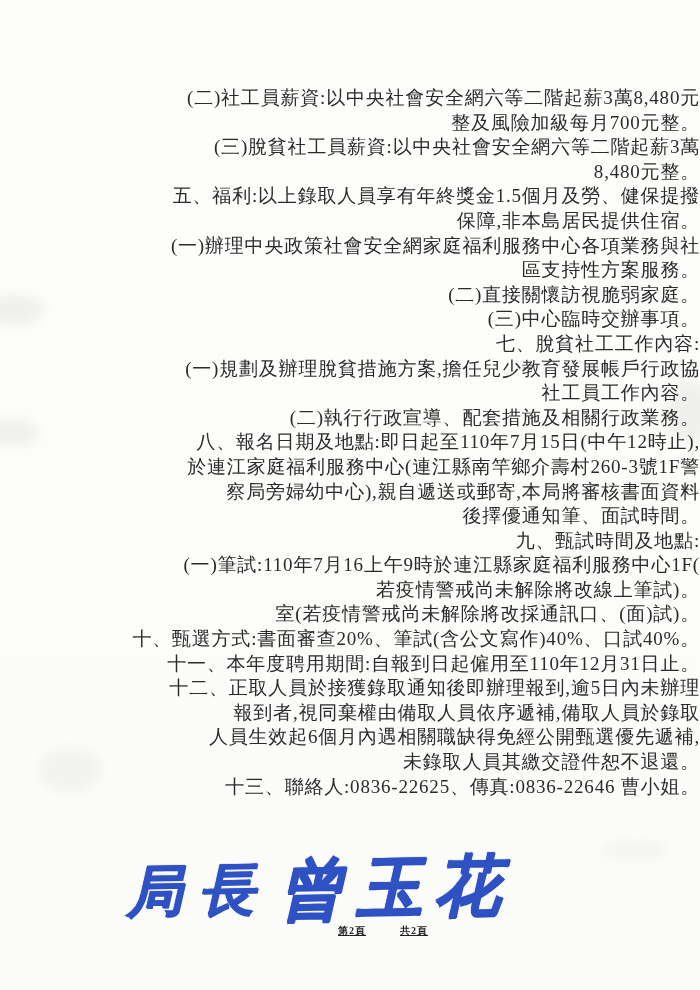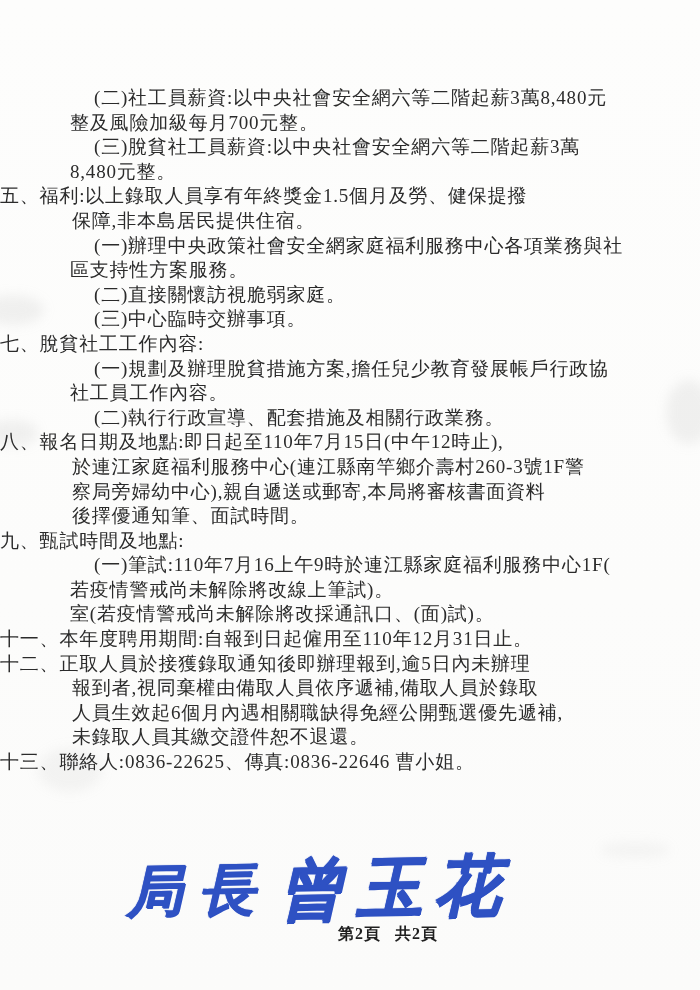--- a/index.html
+++ b/index.html
@@ -22,20 +22,21 @@
     left: 0;
     width: 700px;
     color: #2b2b2b;
   }
   .line {
     font-size: 19px;
     line-height: 24.6px;
     letter-spacing: 0.8px;
     white-space: nowrap;
     font-weight: 500;
+    text-align: right;
   }
   .line.l0     {  }
   .line.l1sub  { padding-left: 94px;  }
   .line.l1cont { padding-left: 72px; }
   .line.l2     { padding-left: 70px; }
 
   .signature {
     position: absolute;
     left: 126px;
     top: 856px;
@@ -59,26 +60,27 @@
     line-height: 1;
     margin-left: 8px;
     margin-bottom: -6px;
     text-shadow: 0 0 1px currentColor, 1px 1px 0 currentColor, 0 2px 0 currentColor;
     font-style: italic;
   }
   .page-footer {
     position: absolute;
     left: 338px;
     top: 924px;
-    font-size: 16px;
+    font-size: 10px;
     color: #1f1f1f;
     letter-spacing: 1px;
     display: flex;
-    gap: 14px;
+    gap: 34px;
     font-weight: bold;
+    text-decoration: underline;
   }
   .smudge {
     position: absolute;
     background: rgba(160,160,160,0.14);
     border-radius: 50%;
     filter: blur(6px);
     pointer-events: none;
   }
   .smudge.s1 { left: -18px; top: 295px; width: 62px; height: 30px; }
   .smudge.s2 { left: -14px; top: 420px; width: 52px; height: 26px; }
@@ -113,20 +115,21 @@
       <div class="line l2">社工員工作內容。</div>
       <div class="line l1sub">(二)執行行政宣導、配套措施及相關行政業務。</div>
       <div class="line l0">八、報名日期及地點:即日起至110年7月15日(中午12時止),</div>
       <div class="line l1cont">於連江家庭福利服務中心(連江縣南竿鄉介壽村260-3號1F警</div>
       <div class="line l1cont">察局旁婦幼中心),親自遞送或郵寄,本局將審核書面資料</div>
       <div class="line l1cont">後擇優通知筆、面試時間。</div>
       <div class="line l0">九、甄試時間及地點:</div>
       <div class="line l1sub">(一)筆試:110年7月16上午9時於連江縣家庭福利服務中心1F(</div>
       <div class="line l2">若疫情警戒尚未解除將改線上筆試)。</div>
       <div class="line l2">室(若疫情警戒尚未解除將改採通訊口、(面)試)。</div>
+      <div class="line l0">十、甄選方式:書面審查20%、筆試(含公文寫作)40%、口試40%。</div>
       <div class="line l0">十一、本年度聘用期間:自報到日起僱用至110年12月31日止。</div>
       <div class="line l0">十二、正取人員於接獲錄取通知後即辦理報到,逾5日內未辦理</div>
       <div class="line l1cont">報到者,視同棄權由備取人員依序遞補,備取人員於錄取</div>
       <div class="line l1cont">人員生效起6個月內遇相關職缺得免經公開甄選優先遞補,</div>
       <div class="line l1cont">未錄取人員其繳交證件恕不退還。</div>
       <div class="line l0">十三、聯絡人:0836-22625、傳真:0836-22646 曹小姐。</div>
     </div>
 
   <div class="signature" style="color: rgb(46, 81, 195);">
     <span class="sig-title">局長</span>

